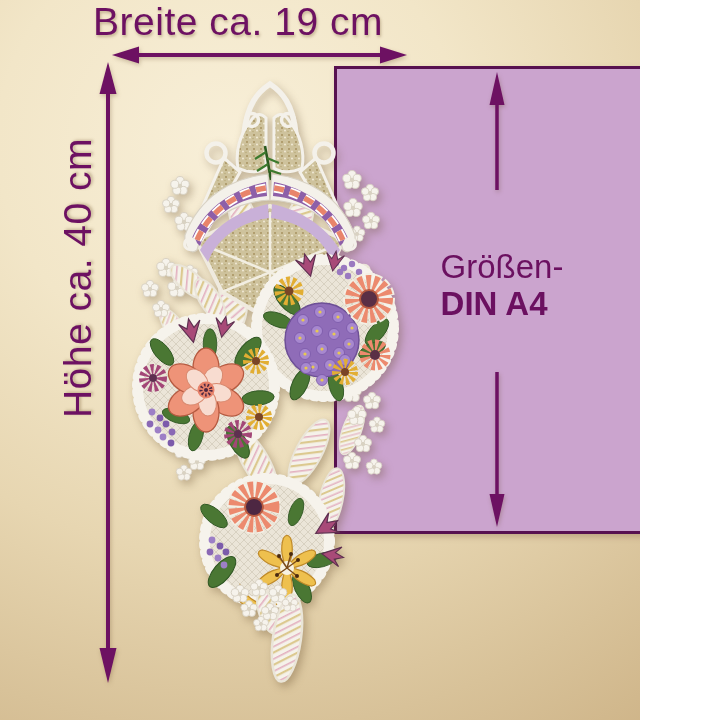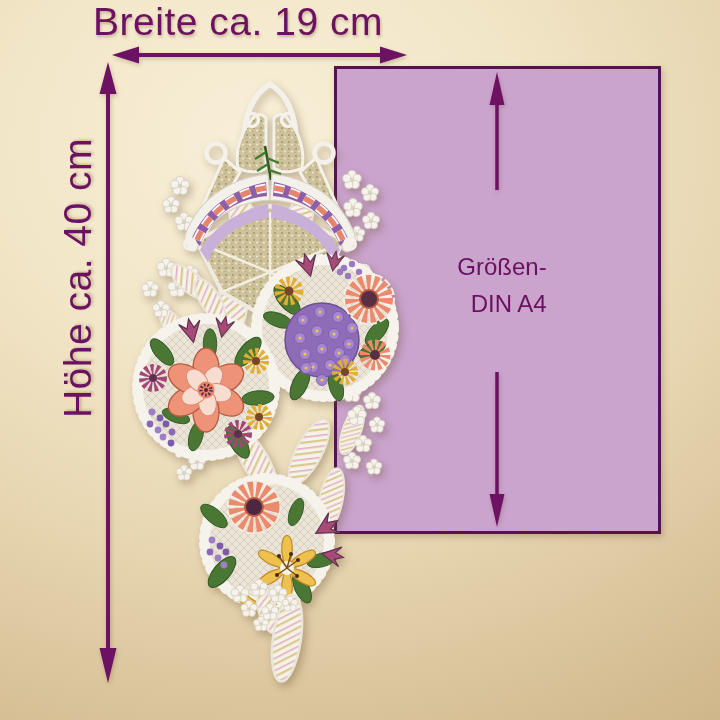--- a/index.html
+++ b/index.html
@@ -1,40 +1,40 @@
 <!DOCTYPE html>
 <html><head>
 <meta charset="utf-8">
 <style>
   html,body{margin:0;padding:0;}
   #stage{
-    position:relative;width:720px;height:720px;overflow:hidden;
+    position:relative;width:640px;height:720px;overflow:hidden;
     font-family:"Liberation Sans","DejaVu Sans",sans-serif;
     background:
       radial-gradient(130% 110% at 36% 20%, #f8efd8 0%, #f2e6c8 28%, #e7d6b1 52%, #d8c299 74%, #c8ab7d 100%);
   }
   .dim-label{
     position:absolute;color:#6d1162;font-size:39px;font-weight:500;
     white-space:nowrap;letter-spacing:.5px;
     text-shadow:1px 2px 3px rgba(110,80,40,.35);
   }
   #width-label{left:238px;top:22px;transform:translate(-50%,-50%);}
   #height-label{left:78px;top:278px;transform:translate(-50%,-50%) rotate(-90deg);}
   #a4-sheet{
     position:absolute;box-sizing:border-box;
     left:334px;top:66px;width:327px;height:468px;
     background:#cba4ce;border:3px solid #571150;
     box-shadow:2px 3px 6px rgba(90,60,30,.25);
   }
   #comparison-text{
     position:absolute;left:502px;top:285px;transform:translate(-50%,-50%);
-    color:#6b1060;text-align:right;line-height:37px;font-size:24px;
+    color:#6b1060;text-align:left;line-height:37px;font-size:33px;
     white-space:nowrap;
   }
-  #comparison-text .bold{font-weight:400;}
+  #comparison-text .bold{font-weight:700;}
   #arrows-svg{position:absolute;left:0;top:0;z-index:3;
     filter:drop-shadow(1px 2px 2px rgba(100,70,35,.3));}
   #ornament-svg{position:absolute;left:0;top:0;z-index:4;
     filter:drop-shadow(3px 4px 4px rgba(96,72,40,.35));}
   .lbl{position:absolute;z-index:5;}
 </style>
 </head>
 <body>
 
 <div id="stage">

